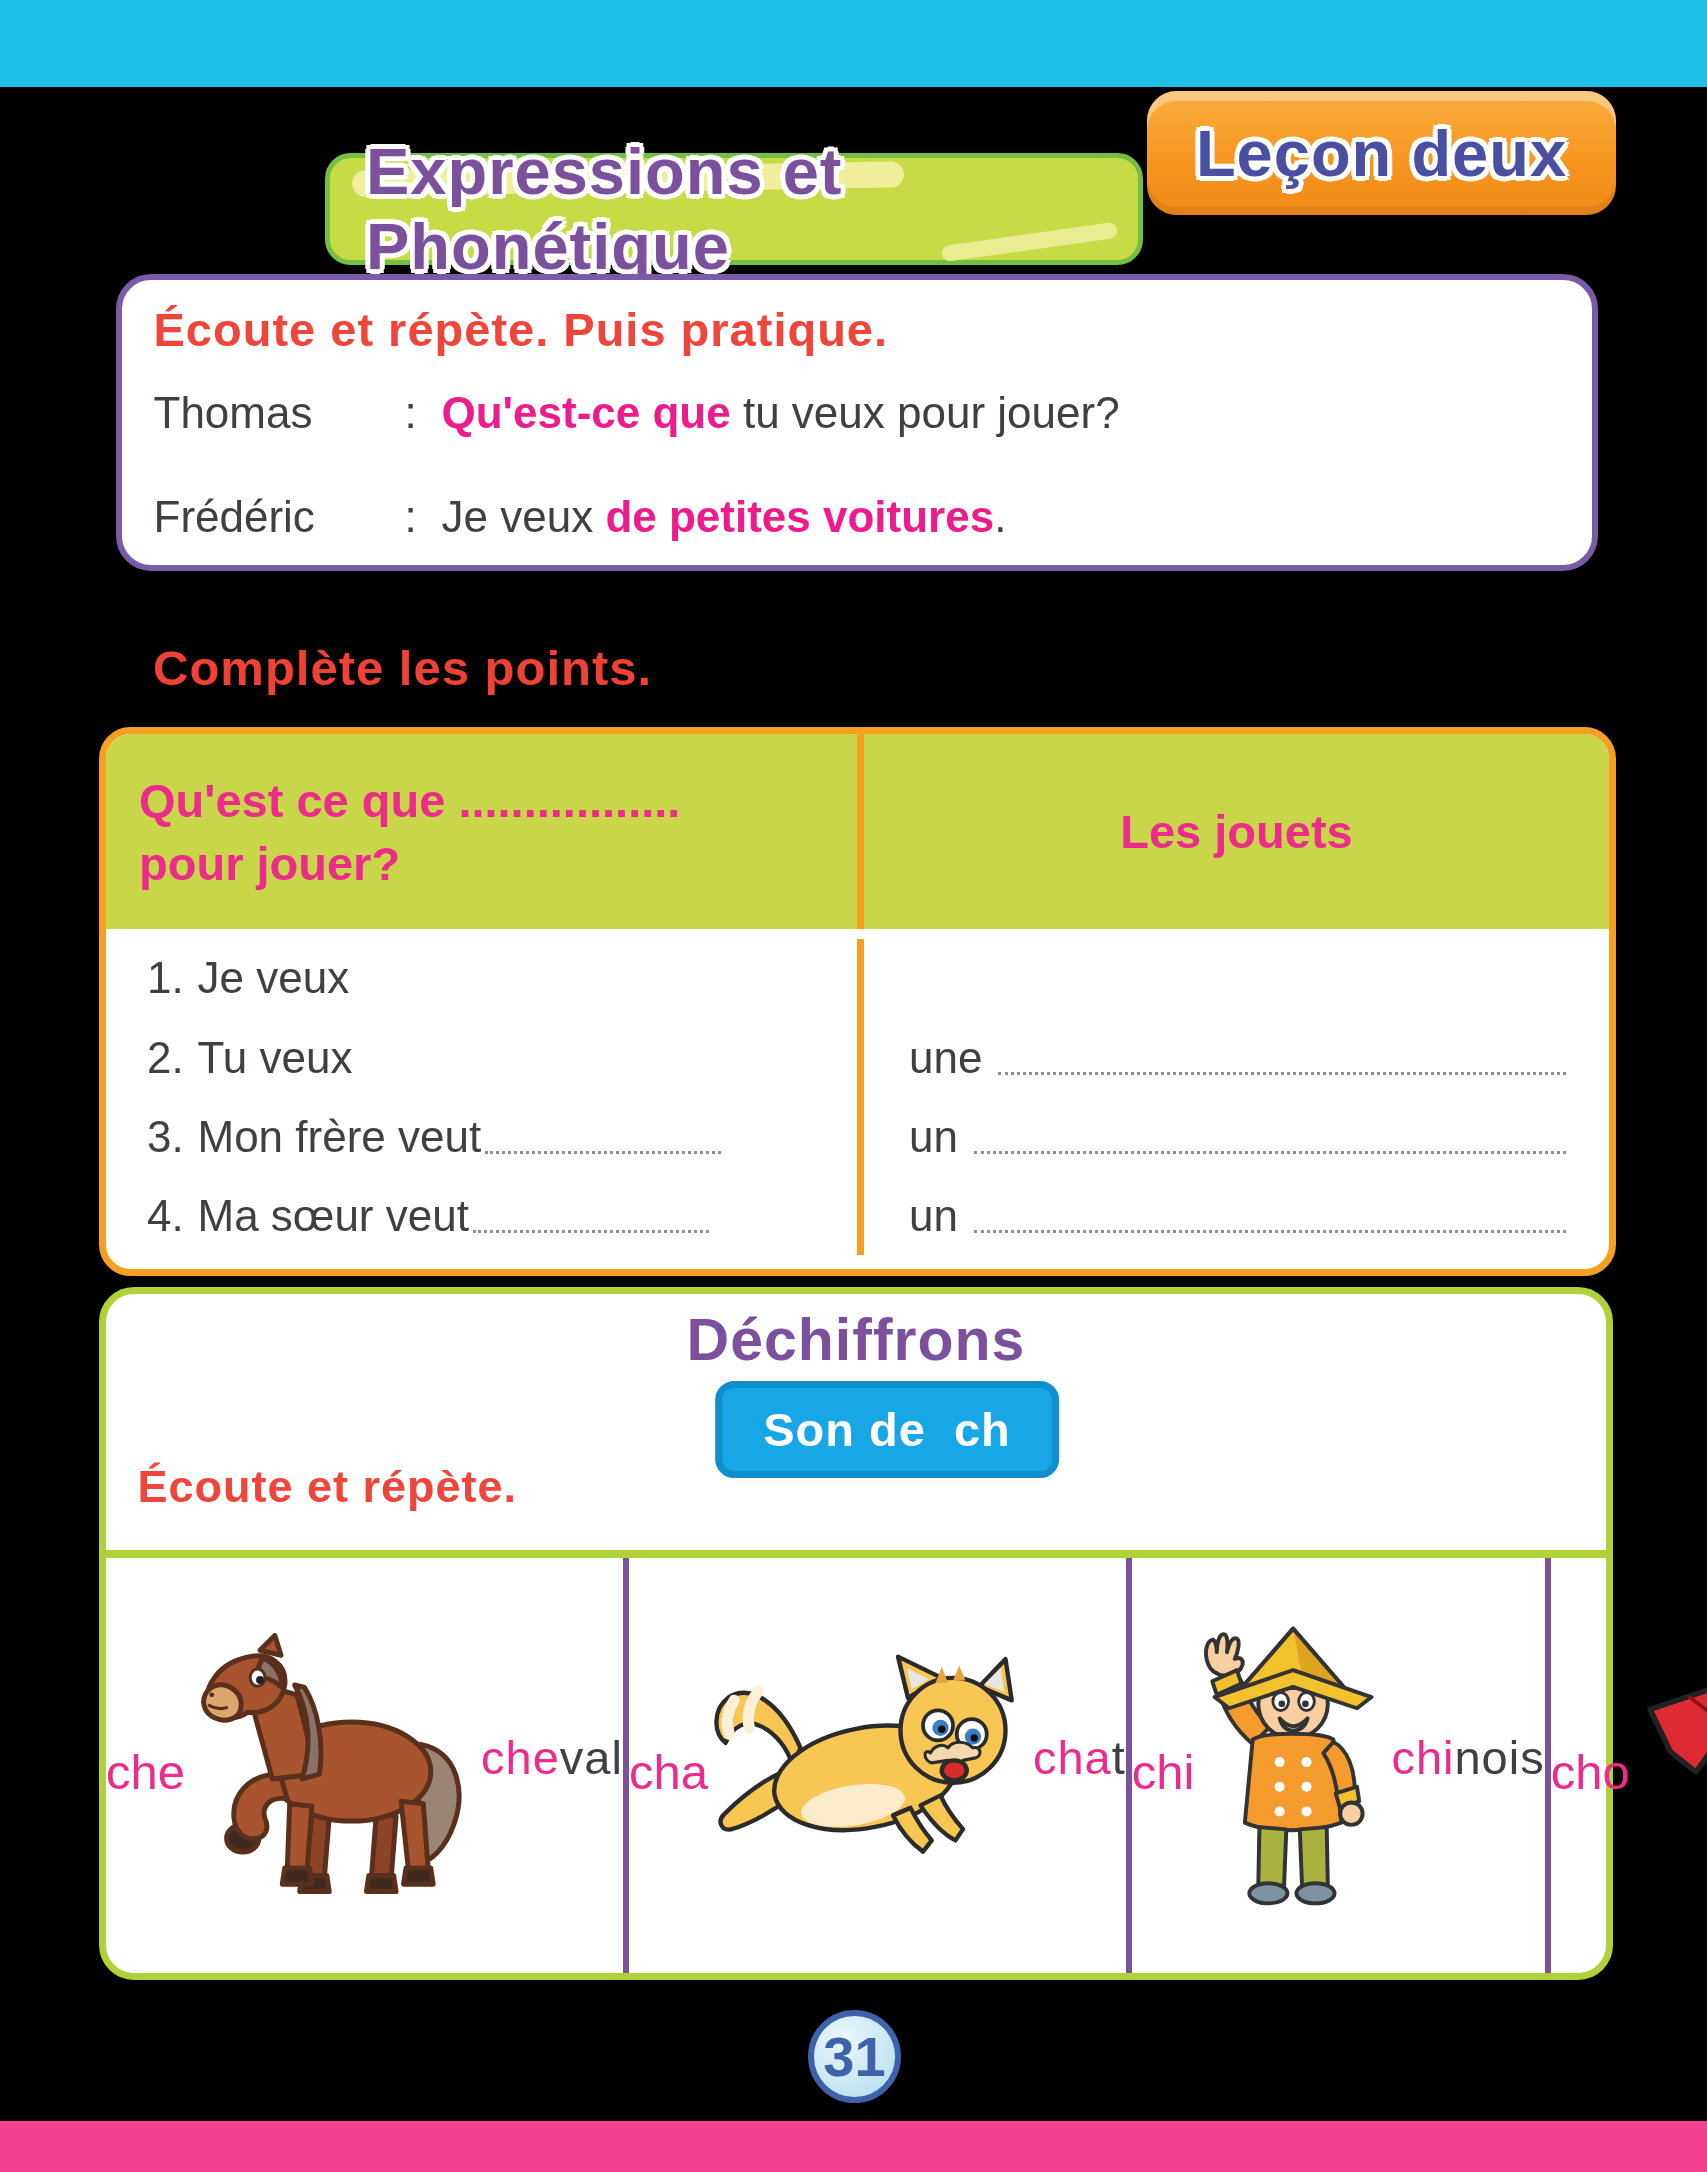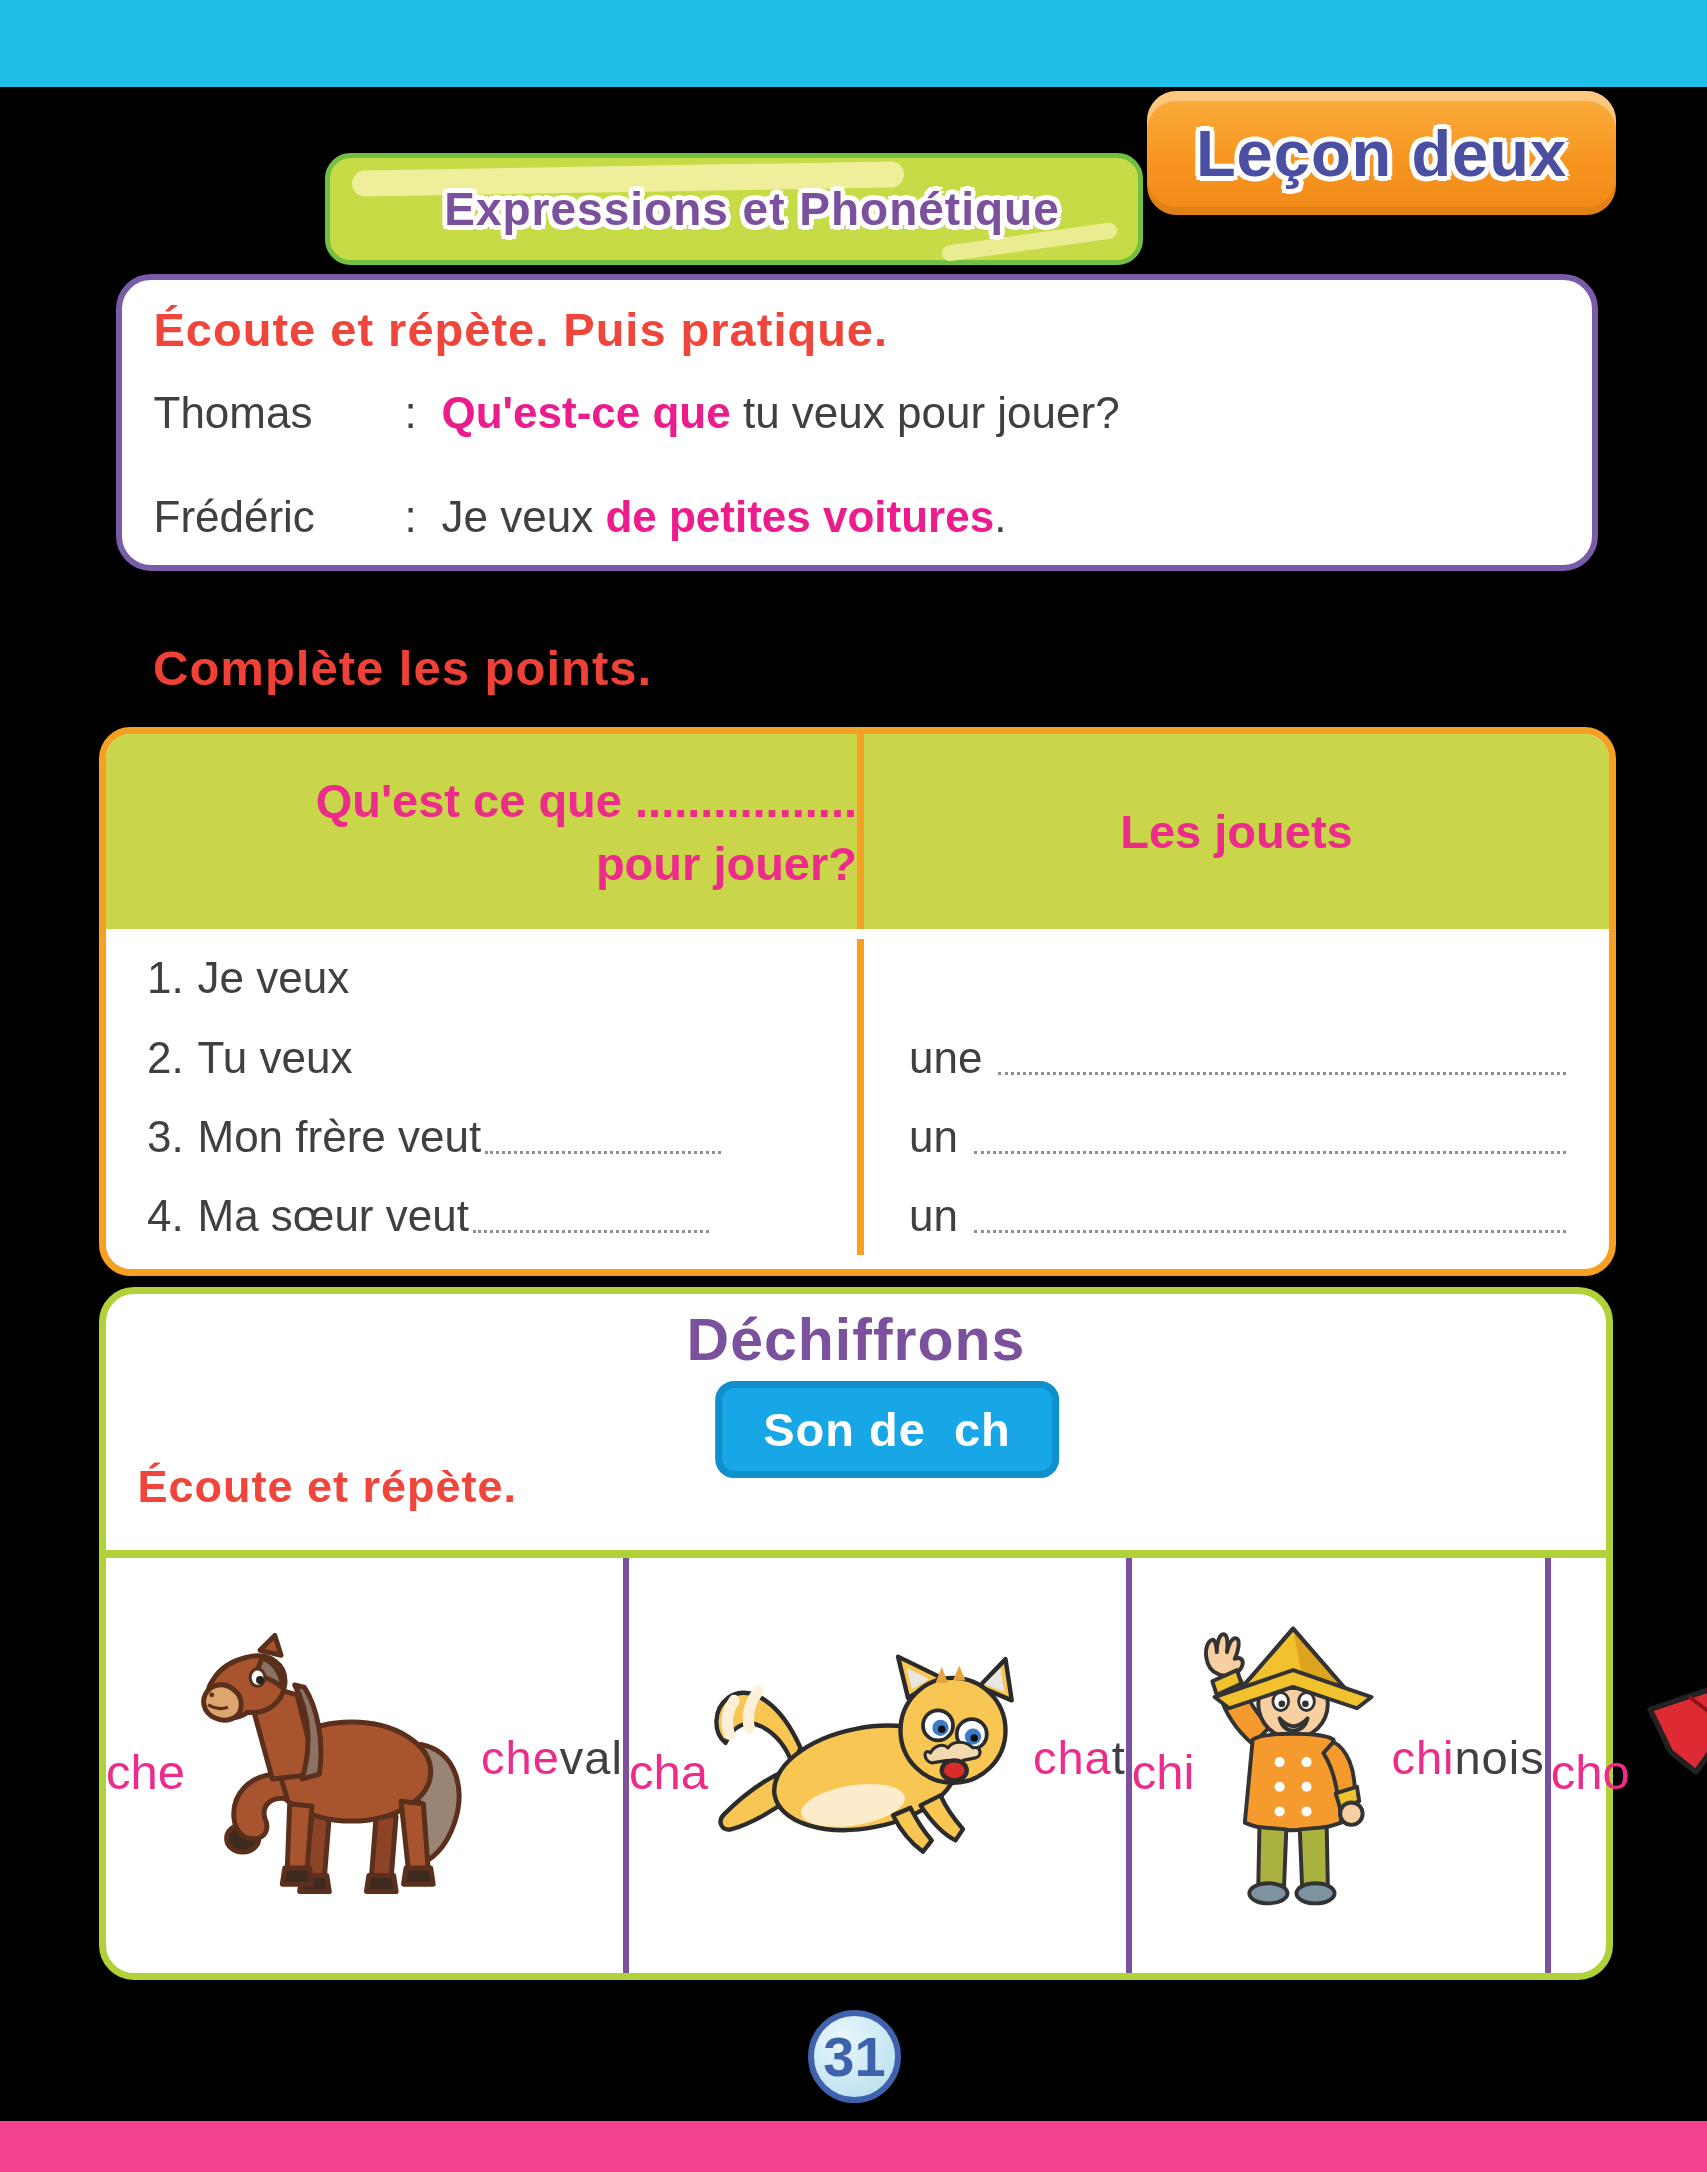--- a/index.html
+++ b/index.html
@@ -32,21 +32,21 @@
   .expr-badge .shine {
     position:absolute; left:21.7px; top:7.9px; width:552px; height:25.6px;
     background:#F2F0A4; border-radius:13.8px; opacity:.9;
     transform:rotate(-1deg);
   }
   .expr-badge .shine2 {
     position:absolute; right:19.7px; bottom:9.9px; width:177px; height:15.8px;
     background:#F2F0A4; border-radius:9.9px; opacity:.8; transform:rotate(-8deg);
   }
   .expr-badge .txt {
-    position:relative; font-size:46px; font-weight:bold; color:#7B519D; letter-spacing:1px;
+    position:relative; font-size:65px; font-weight:bold; color:#7B519D; letter-spacing:1px;
     text-shadow:-3.9px -3.9px 0 #fff,3.9px -3.9px 0 #fff,-3.9px 3.9px 0 #fff,3.9px 3.9px 0 #fff,-4.9px 0 0 #fff,4.9px 0 0 #fff,0 -4.9px 0 #fff,0 4.9px 0 #fff;
     padding-left:36px;
   }
 
   
   .dialog {
     position:absolute; left:116px; top:274px; width:1482px; height:297px;
     border:6.9px solid #7A5BA8; border-radius:35px; background:#fff;
   }
   .dialog-title {
@@ -63,21 +63,21 @@
   
   .complete-heading {
     position:absolute; left:153px; top:640px;
     font-size:49px; font-weight:bold; color:#EF4136; letter-spacing:1px;
   }
 
   
   .t1 {
     position:absolute; left:99px; top:727px; width:1517px; height:549px;
     border:7.9px solid #F5A023; border-radius:31.5px; background:#fff; overflow:hidden;
-    display:flex; flex-direction:column;text-align:right;
+    display:flex; flex-direction:column;
   }
   .t1-header { display:flex; height:195px; background:#C9D64A; flex:none; }
   .t1-h-left { width:758px; flex:none; padding:35px 0 0 33px; border-right:7.9px solid #F5A023; }
   .t1-h-right { flex:1; display:flex; align-items:center; justify-content:center; }
   .t1-h-text { font-size:47px; font-weight:bold; color:#EC2B8B; line-height:1.35; }
   .t1-body { flex:1; display:flex; flex-direction:column; padding:9.9px 0 13.8px 0; }
   .t1-row { flex:1; display:flex; }
   .t1-cell { display:flex; align-items:center; font-size:44px; color:#3F4043; }
   .t1-cell.left { width:758px; flex:none; padding-left:41px; border-right:7.9px solid #F5A023; }
   .t1-cell.right { flex:1; padding-left:45px; padding-right:43px; }

